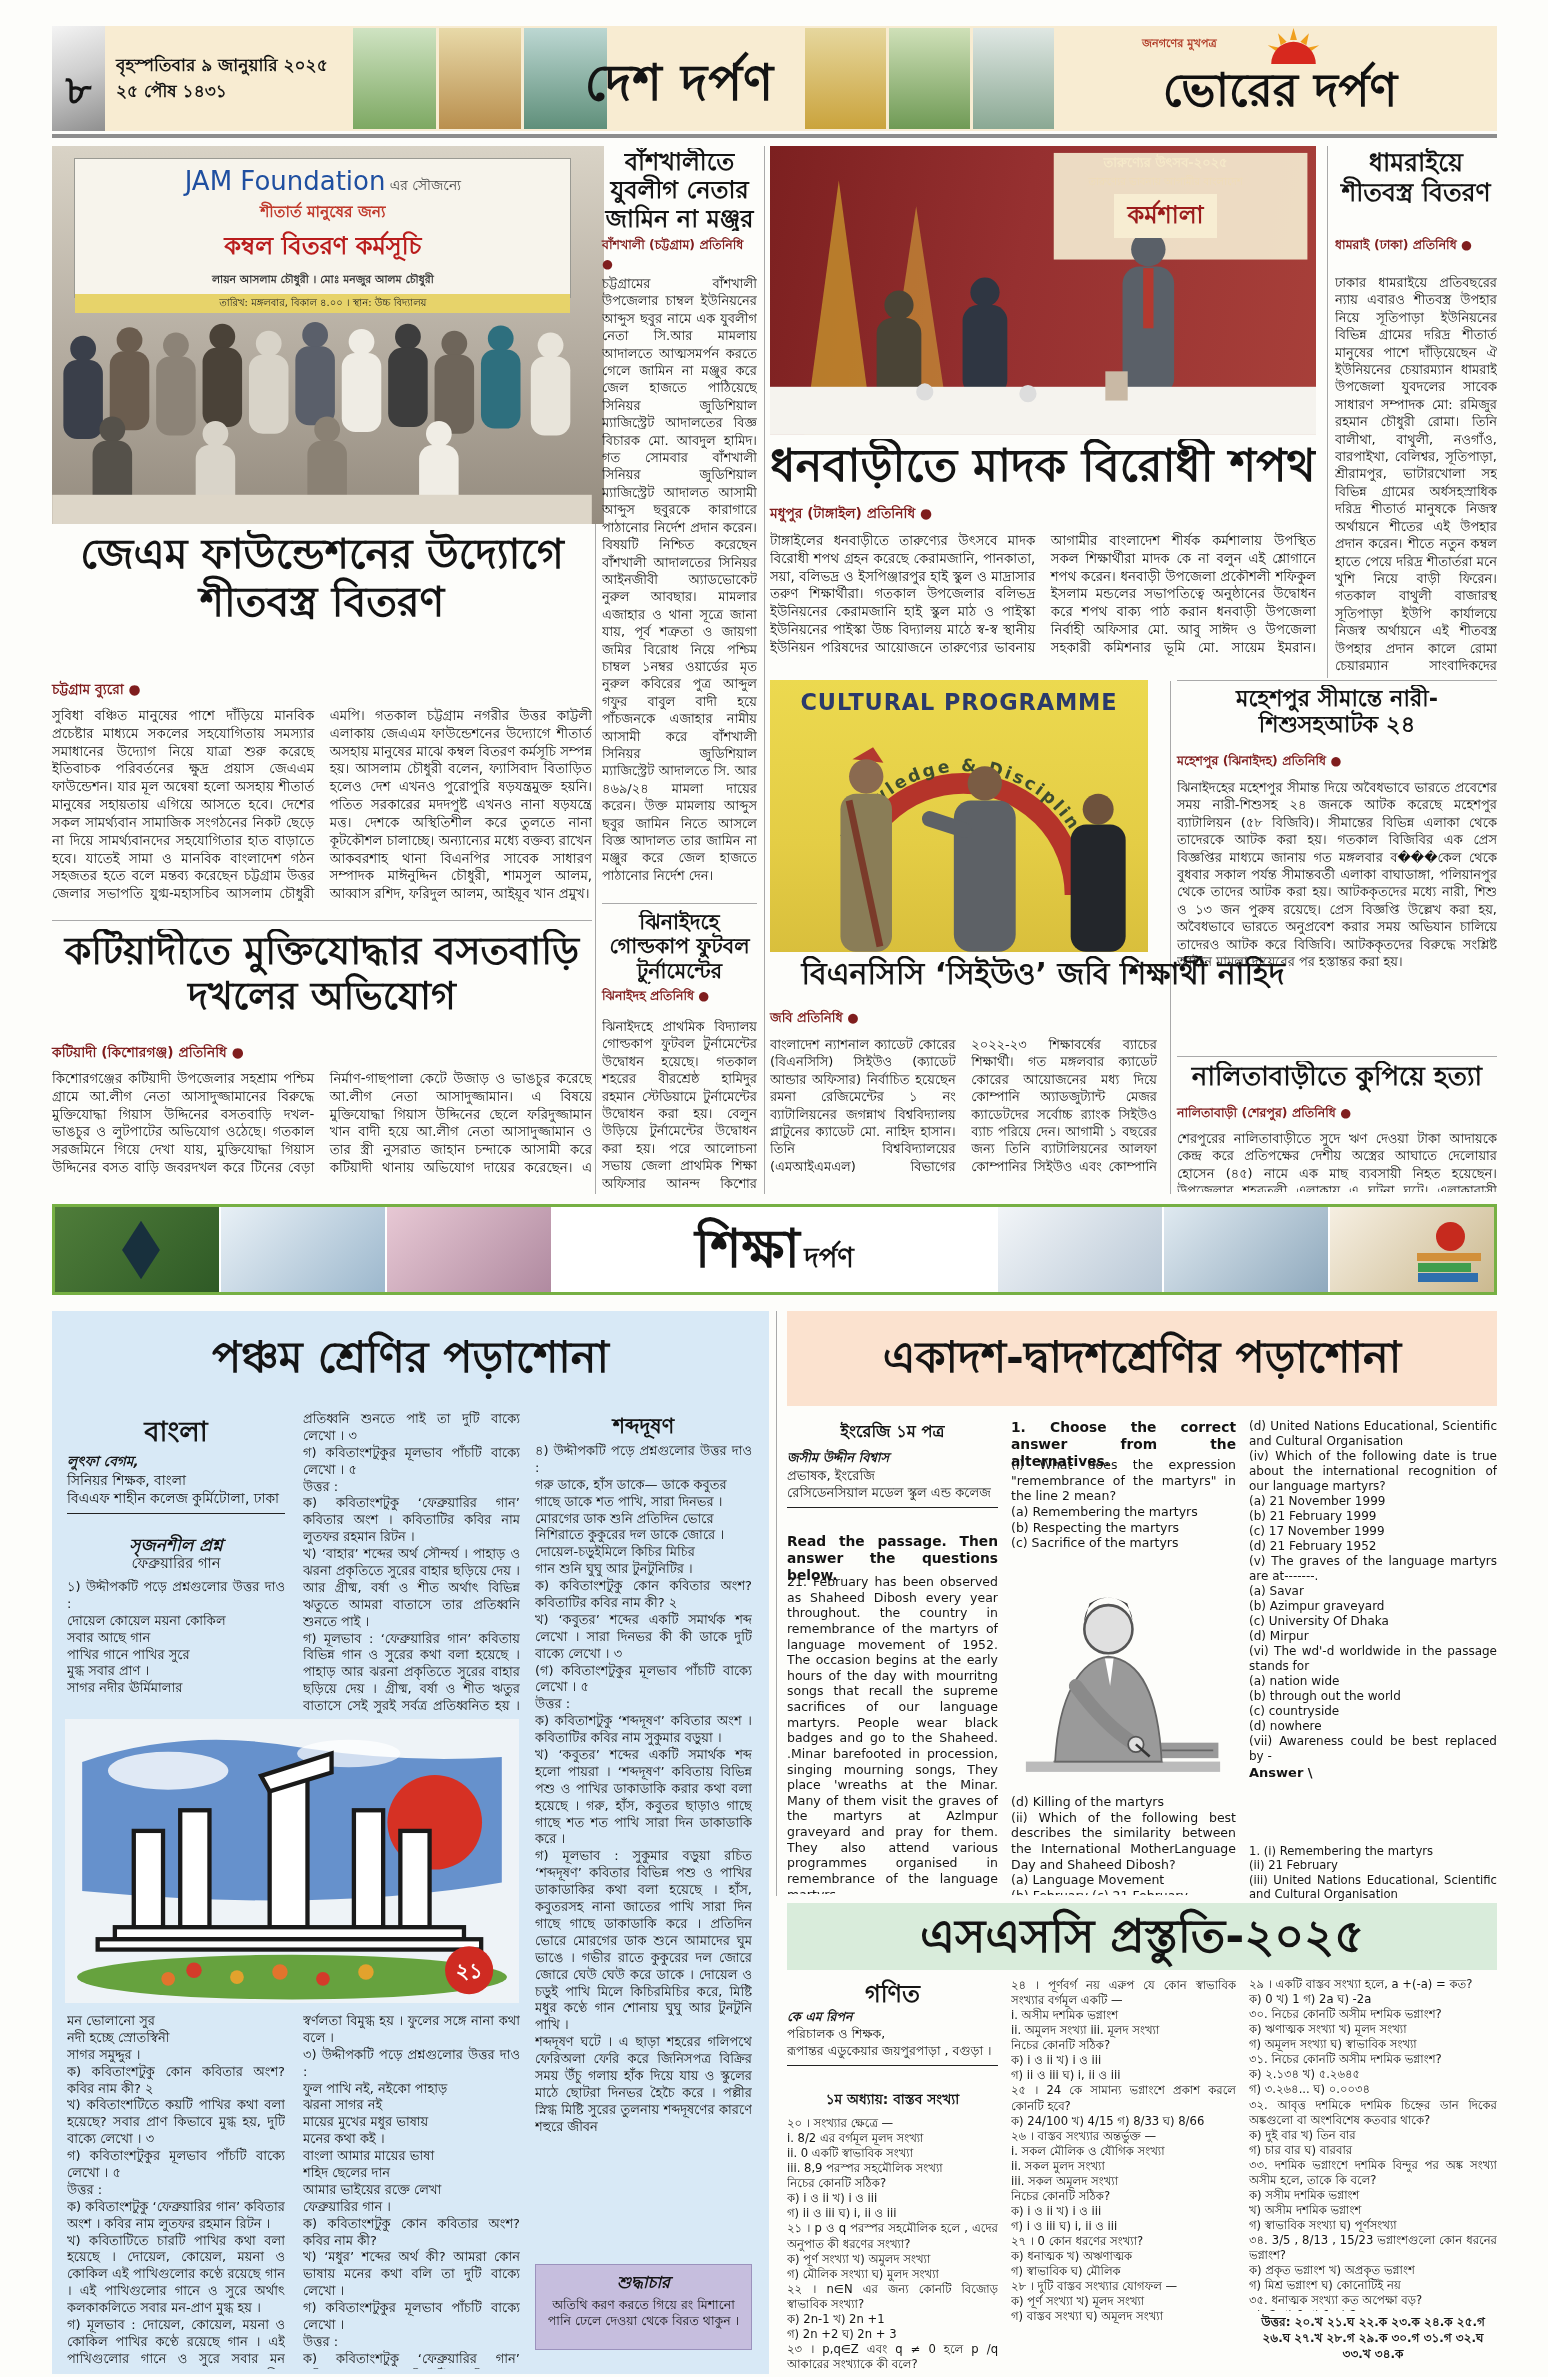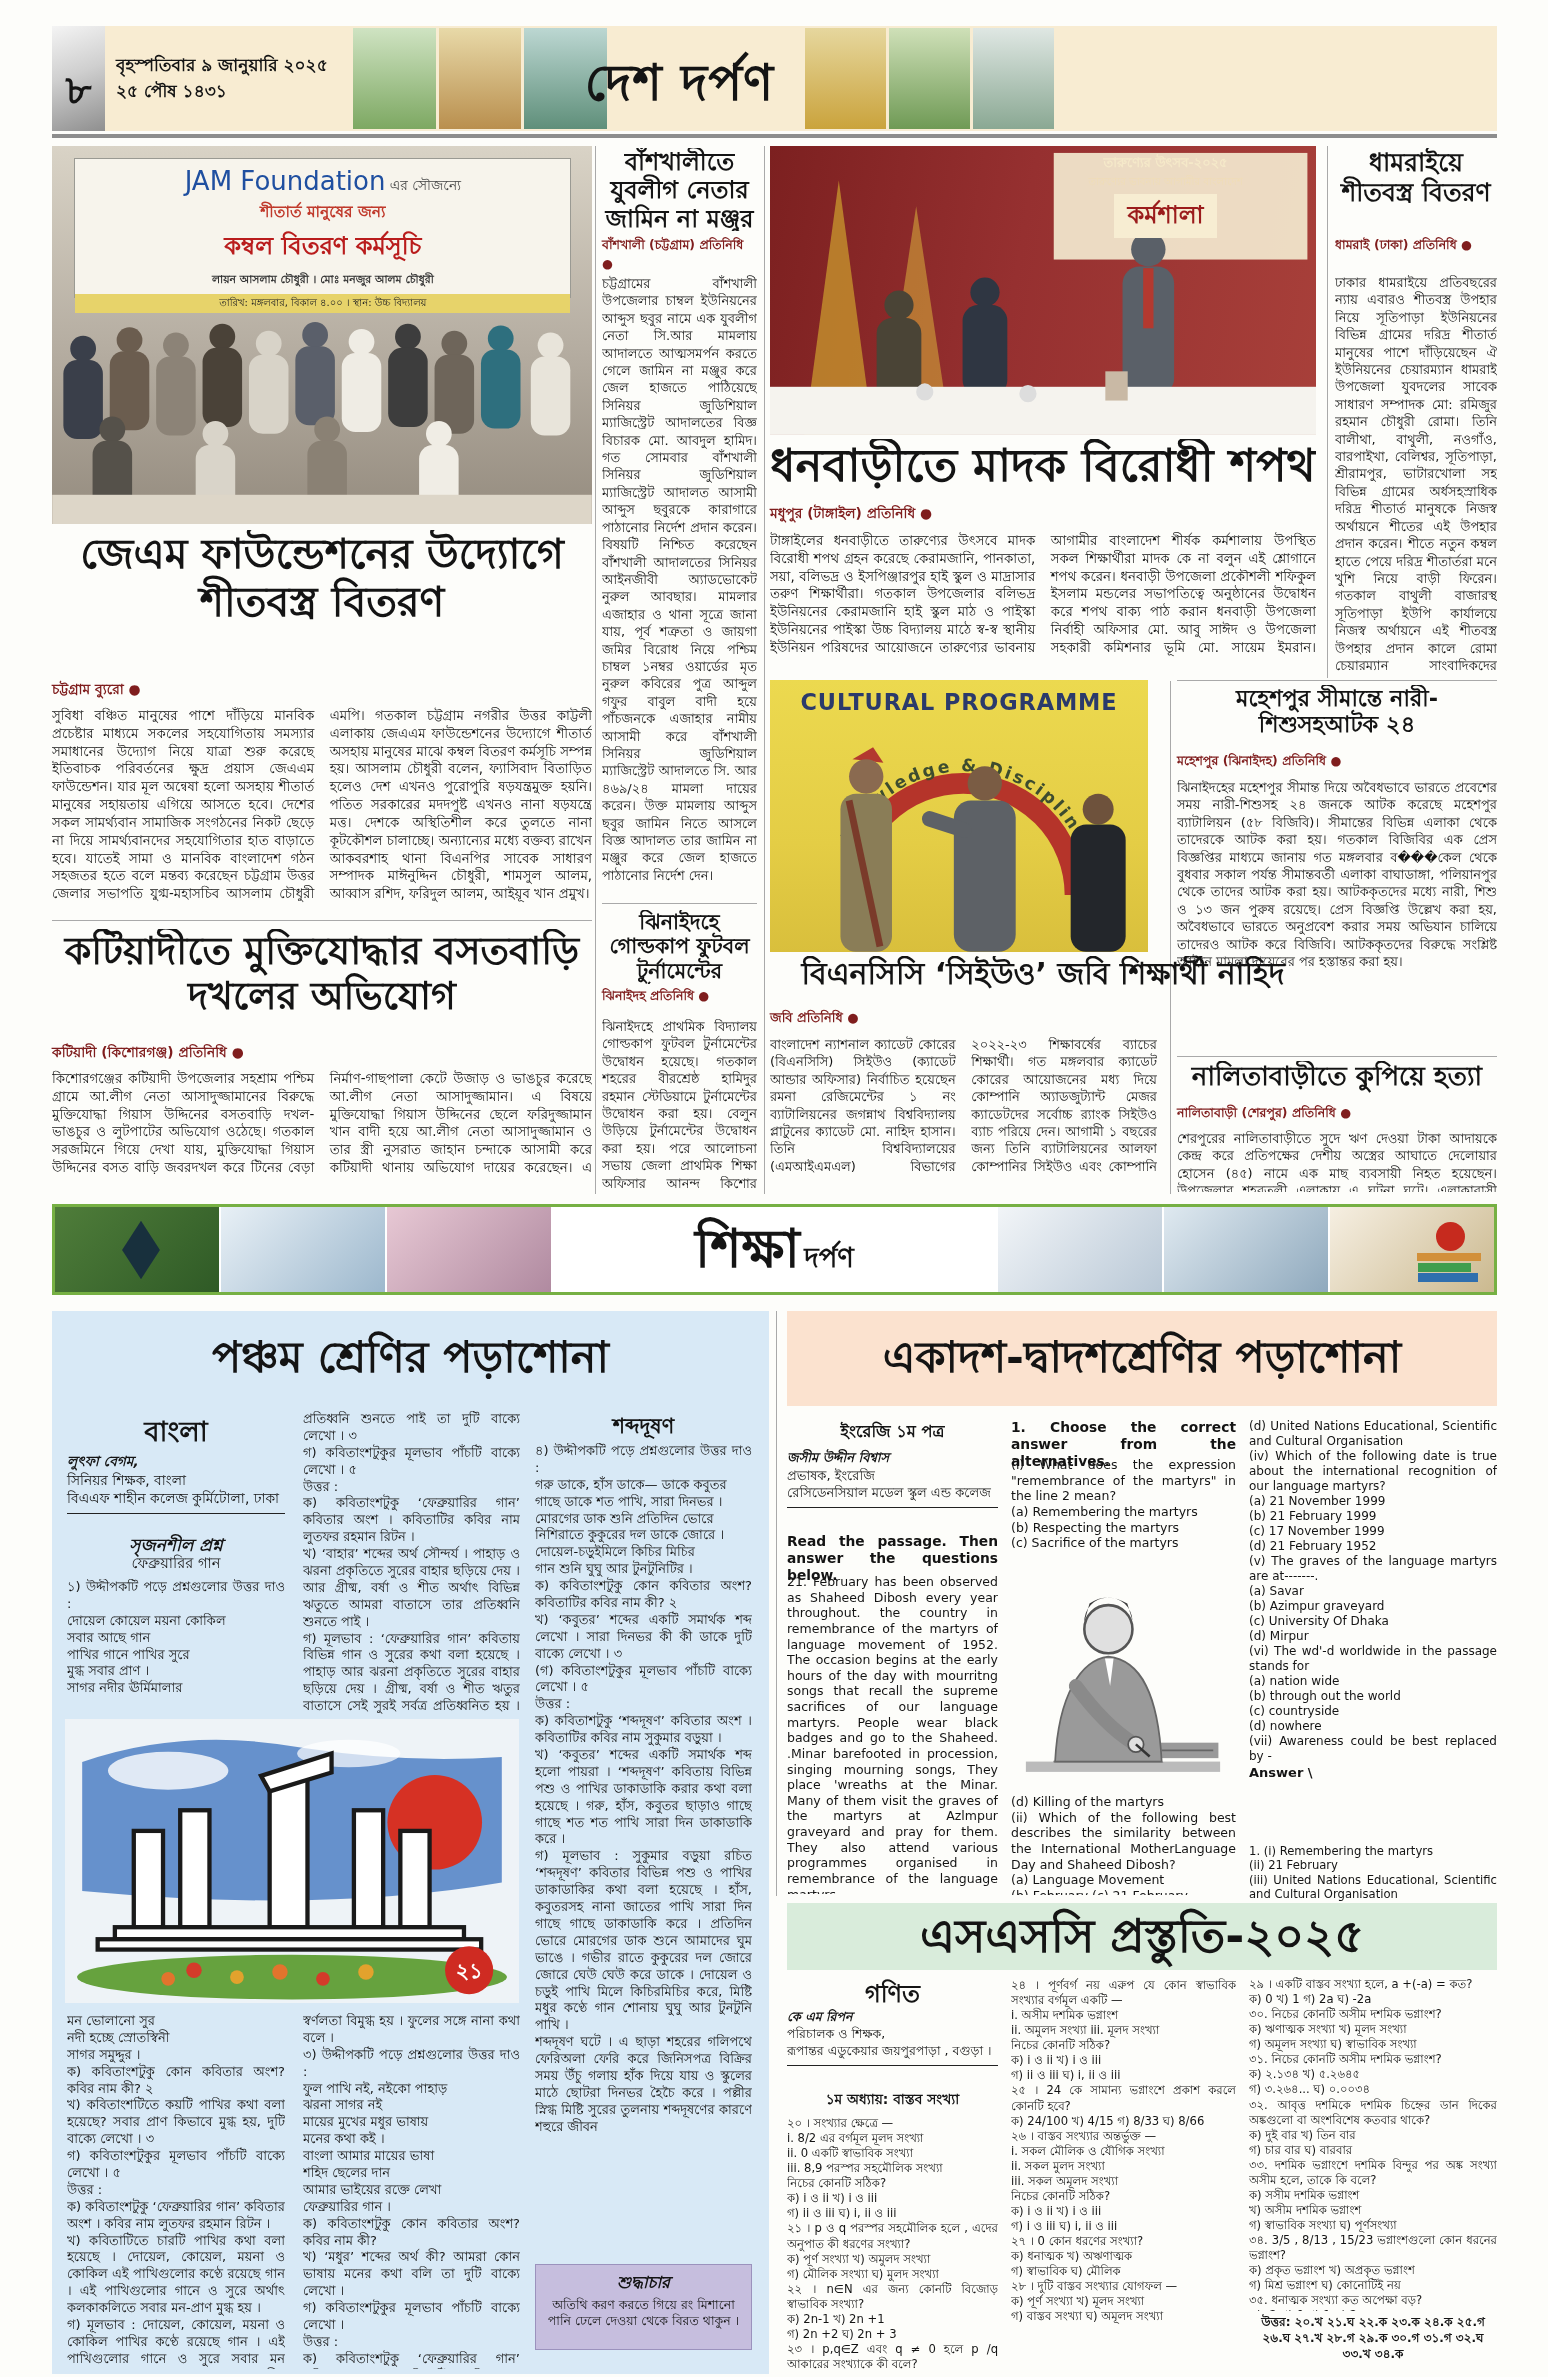--- a/index.html
+++ b/index.html
@@ -22,21 +22,21 @@
   
   .hl{font-weight:bold;text-align:center;line-height:1.18;overflow:hidden;}
   .by{font-size:13.8px;font-weight:bold;color:#7f1d1d;}
   .bd{font-size:13.3px;line-height:1.34;text-align:justify;overflow:hidden;}
   .c2{column-count:2;column-gap:15.5px;}
   .pre{white-space:pre-line;}
   .vline{width:0.9px;background:#a9a9a9;}
   .hline{height:0.9px;background:#a9a9a9;}
   
   .photo{overflow:hidden;}
-  .jamphoto{background:linear-gradient(180deg,#d9d3c6 0%,#b4aca0 55%,#948b7e 100%);}
+  .jamphoto{background:linear-gradient(180deg,#d9d3c6 0%,#b4aca0 55%,#948b7e 100%);padding-left:12px;}
   .jam-banner{position:absolute;left:22.4px;top:12px;width:495px;height:138px;background:#f7f4ec;border:0.9px solid #9a9a93;text-align:center;}
   .jb1{font-size:26px;font-weight:bold;color:#1f4fa0;margin-top:6.9px;}
   .jb1 span{font-size:13.8px;color:#444;font-weight:normal;}
   .jb2{font-size:15.5px;color:#c0392b;font-weight:bold;margin-top:1.7px;}
   .jb3{font-size:24px;color:#b91c1c;font-weight:bold;margin-top:1.7px;}
   .jb4{font-size:10.8px;font-weight:bold;color:#333;margin-top:3.4px;}
   .jb5{font-size:10px;background:#e7d36a;color:#222;margin-top:4.3px;padding:0.9px 0;}
   .wsphoto{background:linear-gradient(100deg,#7c2020 0%,#963030 45%,#a8403a 100%);}
   .ws-top{position:absolute;left:258px;top:6.9px;width:275px;text-align:center;}
   .wst1{font-size:13px;font-weight:bold;color:#f5e9c9;}
@@ -83,20 +83,34 @@
     <div class="abs strip" style="left:301px;width:254px;">
       <div style="background:linear-gradient(180deg,#cfe3c2,#7da862);"></div>
       <div style="background:linear-gradient(180deg,#e8d9a8,#b98f4e);"></div>
       <div style="background:linear-gradient(180deg,#bcd7d2,#5f8f7a);"></div>
     </div>
     <div class="abs desh">দেশ দর্পণ</div>
     <div class="abs strip" style="left:753px;width:249px;">
       <div style="background:linear-gradient(180deg,#e6d79e,#caa33c);"></div>
       <div style="background:linear-gradient(180deg,#cfe0b8,#6f9a55);"></div>
       <div style="background:linear-gradient(180deg,#dfe7e3,#8aa893);"></div>
+    </div>
+    <div class="abs logo">
+      <div class="tag">জনগণের মুখপত্র</div>
+      <svg width="69" height="36" viewBox="0 0 80 42">
+        <g fill="#f0a01e">
+          <polygon points="40,0 44,14 36,14"></polygon>
+            <polygon points="22,6 32,16 25,20"></polygon>
+            <polygon points="58,6 48,16 55,20"></polygon>
+          <polygon points="10,20 28,24 24,30"></polygon>
+            <polygon points="70,20 52,24 56,30"></polygon>
+        </g>
+        <path d="M14,42 a26,26 0 0 1 52,0 Z" fill="#d7281e"></path>
+      </svg>
+      <div class="nm">ভোরের দর্পণ</div>
     </div>
   </div>
   <div class="abs mainrule"></div>
 
   <div class="abs vline" style="left:595px;top:146px;height:1048px;"></div>
   <div class="abs vline" style="left:764px;top:146px;height:1048px;"></div>
   <div class="abs vline" style="left:1327px;top:146px;height:532px;"></div>
   <div class="abs vline" style="left:1170px;top:681px;height:513px;"></div>
   <div class="abs hline" style="left:52px;top:920px;width:540px;"></div>
   <div class="abs hline" style="left:602px;top:903px;width:155px;"></div>

